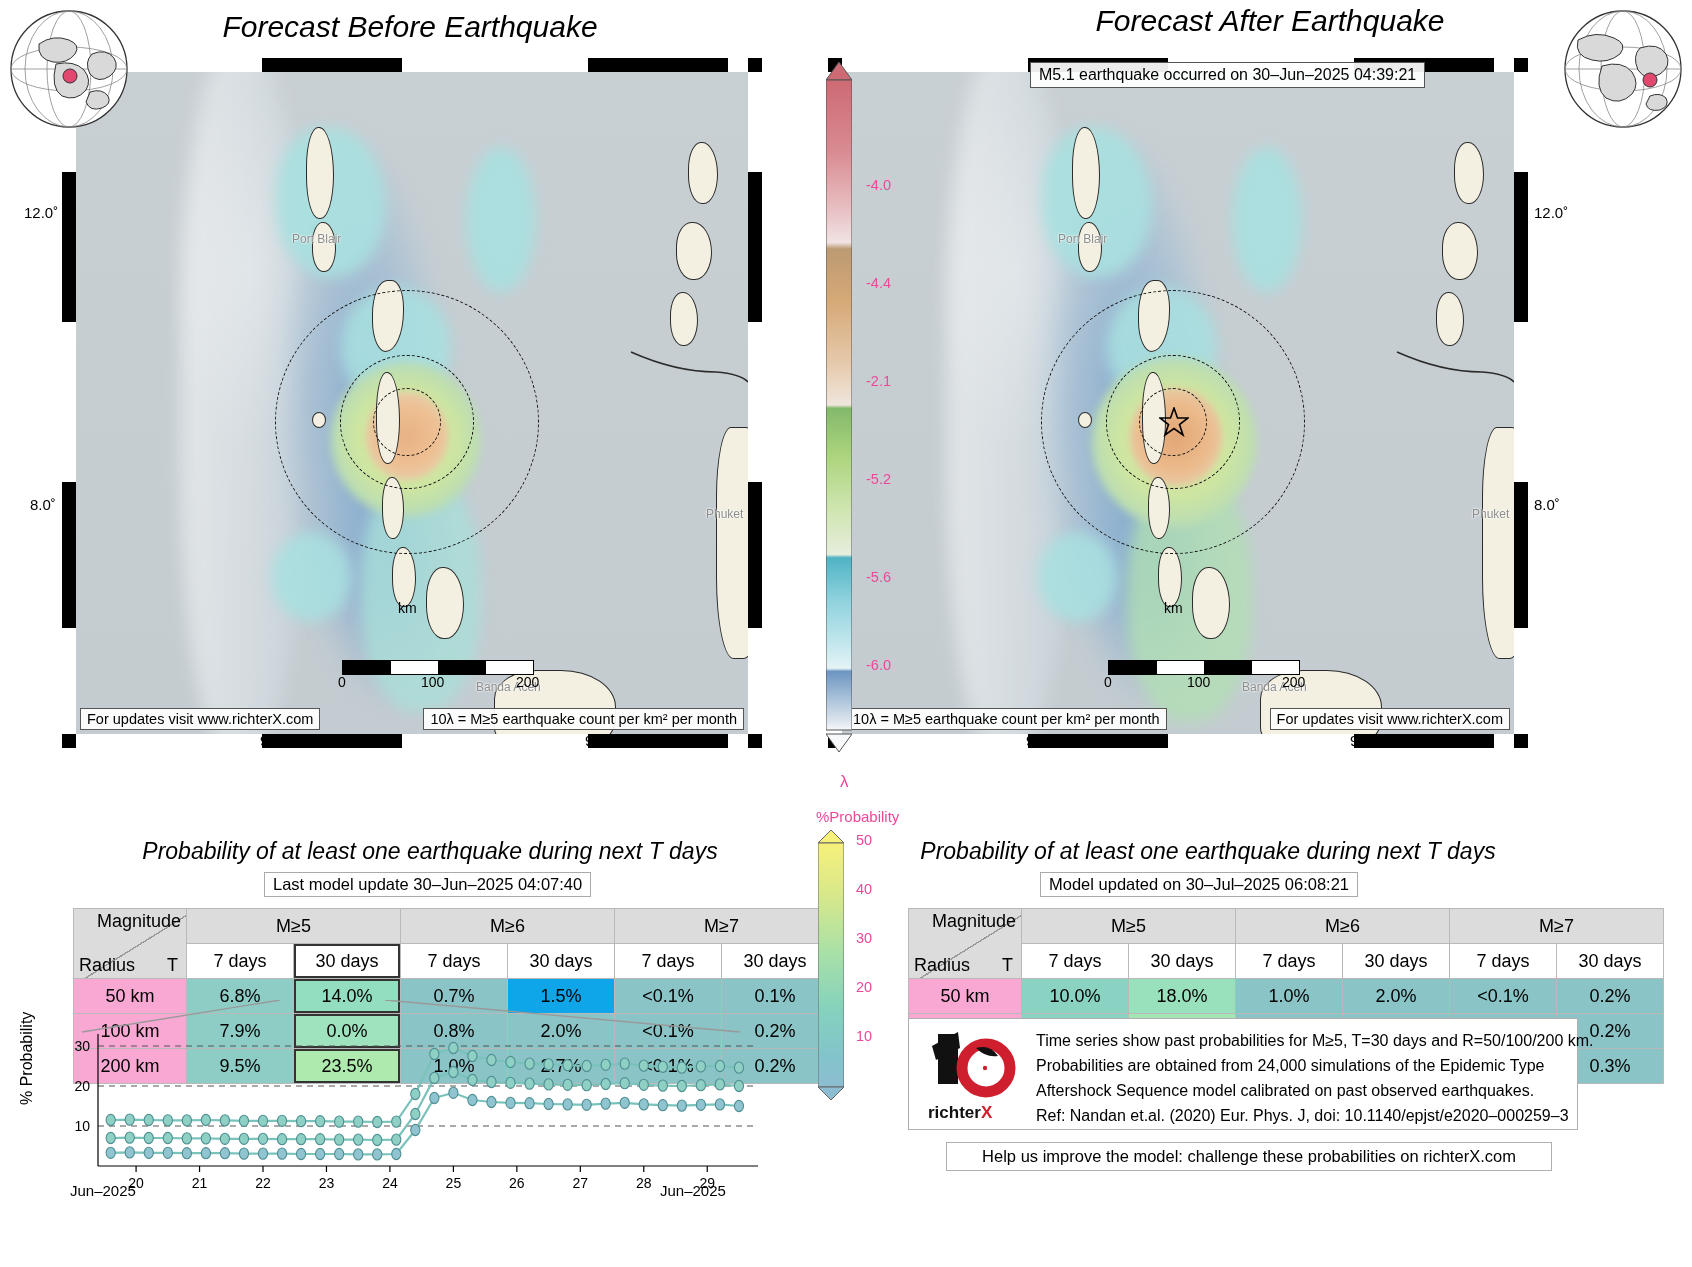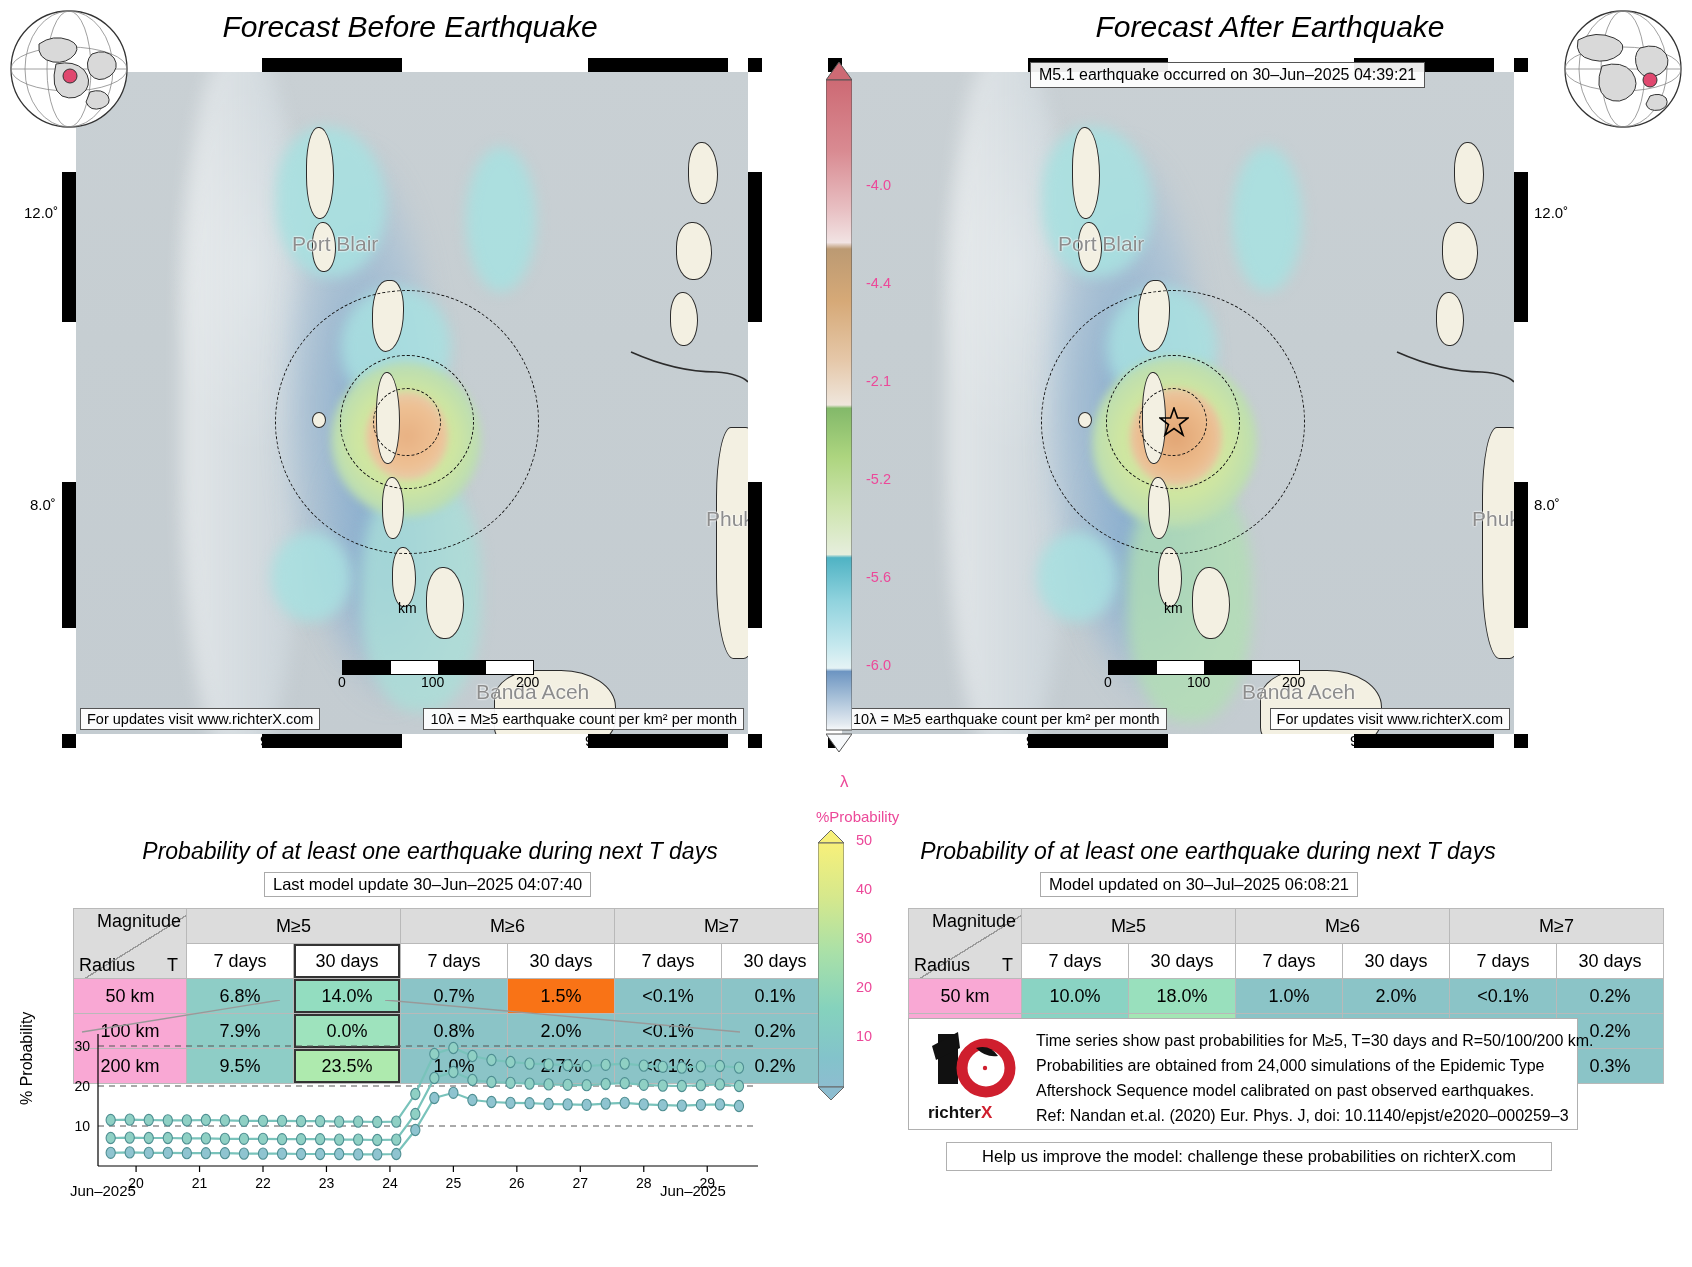--- a/index.html
+++ b/index.html
@@ -19,21 +19,21 @@
   .sea{position:absolute;inset:0;background:
      radial-gradient(ellipse 120px 260px at 26% 30%, rgba(255,255,255,.35), rgba(255,255,255,0) 70%),
      linear-gradient(180deg,#c9d0d4 0%,#c6ced2 40%,#c4ccd1 100%);}
   .ridge{position:absolute;border-radius:50%;filter:blur(9px);}
 
   
   .blob{position:absolute;border-radius:50%;filter:blur(7px);}
   .isl{position:absolute;background:#f3f0e2;border:1.2px solid #2b2b2b;border-radius:45% 55% 50% 48%;}
 
   .dashcirc{position:absolute;border:1.7px dashed #111;border-radius:50%;}
-  .label-place{position:absolute;color:#8d8d8d;font-size:21px;text-shadow:0 0 2px #fff,0 0 2px #fff;}
+  .label-place{position:absolute;color:#8d8d8d;font-size:12px;text-shadow:0 0 2px #fff,0 0 2px #fff;}
 
   .scalebar{position:absolute;height:13px;border:1.3px solid #000;display:flex;}
   .scalebar div{height:100%;}
   .scalelabels{position:absolute;font-size:14px;color:#000;}
 
   .boxnote{position:absolute;background:rgba(255,255,255,.92);border:1px solid #555;font-size:14.5px;padding:2px 6px;color:#000;white-space:nowrap;}
 
   .axlab{position:absolute;font-size:15px;color:#000;}
 
   
@@ -62,21 +62,21 @@
   
   .infobox{position:absolute;border:1px solid #b0b0b0;background:#fff;}
   .infotext{position:absolute;font-size:16px;line-height:25px;color:#000;}
   .helpbox{position:absolute;border:1px solid #b0b0b0;background:#fff;font-size:16.5px;color:#000;text-align:center;padding:4px 10px;}
   .logo{position:absolute;}
 </style>
 </head>
 <body>
 
 <div class="panel-title abs" style="left:80px;top:10px;width:660px;">Forecast Before Earthquake</div>
-<div class="panel-title abs" style="left:940px;top:10px;width:660px;">Forecast After Earthquake</div>
+<div class="panel-title abs" style="left:940px;top:4px;width:660px;">Forecast After Earthquake</div>
 
 <div class="mapwrap" style="left:62px;top:58px;width:700px;height:690px;">
   <div class="map-outer"></div>
 
   <div class="tickseg" style="left:14px;top:0;width:186px;height:14px;"></div>
   <div class="tickseg" style="left:340px;top:0;width:186px;height:14px;"></div>
   <div class="tickseg" style="left:666px;top:0;width:20px;height:14px;"></div>
   <div class="tickseg" style="left:14px;bottom:0;width:186px;height:14px;"></div>
   <div class="tickseg" style="left:340px;bottom:0;width:186px;height:14px;"></div>
   <div class="tickseg" style="left:666px;bottom:0;width:20px;height:14px;"></div>
@@ -329,21 +329,21 @@
     <td style="width:104px;">7 days</td>
     <td style="width:104px;">30 days</td>
     <td style="width:104px;">7 days</td>
     <td style="width:104px;">30 days</td>
   </tr>
   <tr>
     <td class="rad">50 km</td>
     <td class="v" style="background:#8ecdc6;">6.8%</td>
     <td class="v hlcol" style="background:#93ddc0;">14.0%</td>
     <td class="v" style="background:#8bc4c7;">0.7%</td>
-    <td class="v" style="background:#f97316;">1.5%</td>
+    <td class="v" style="background:#0ea5e9;">1.5%</td>
     <td class="v" style="background:#8bc4c7;">&lt;0.1%</td>
     <td class="v" style="background:#8bc4c7;">0.1%</td>
   </tr>
   <tr>
     <td class="rad">100 km</td>
     <td class="v" style="background:#8ecdc6;">7.9%</td>
     <td class="v hlcol" style="background:#9ee3bd;">0.0%</td>
     <td class="v" style="background:#8bc4c7;">0.8%</td>
     <td class="v" style="background:#8bc4c7;">2.0%</td>
     <td class="v" style="background:#8bc4c7;">&lt;0.1%</td>

